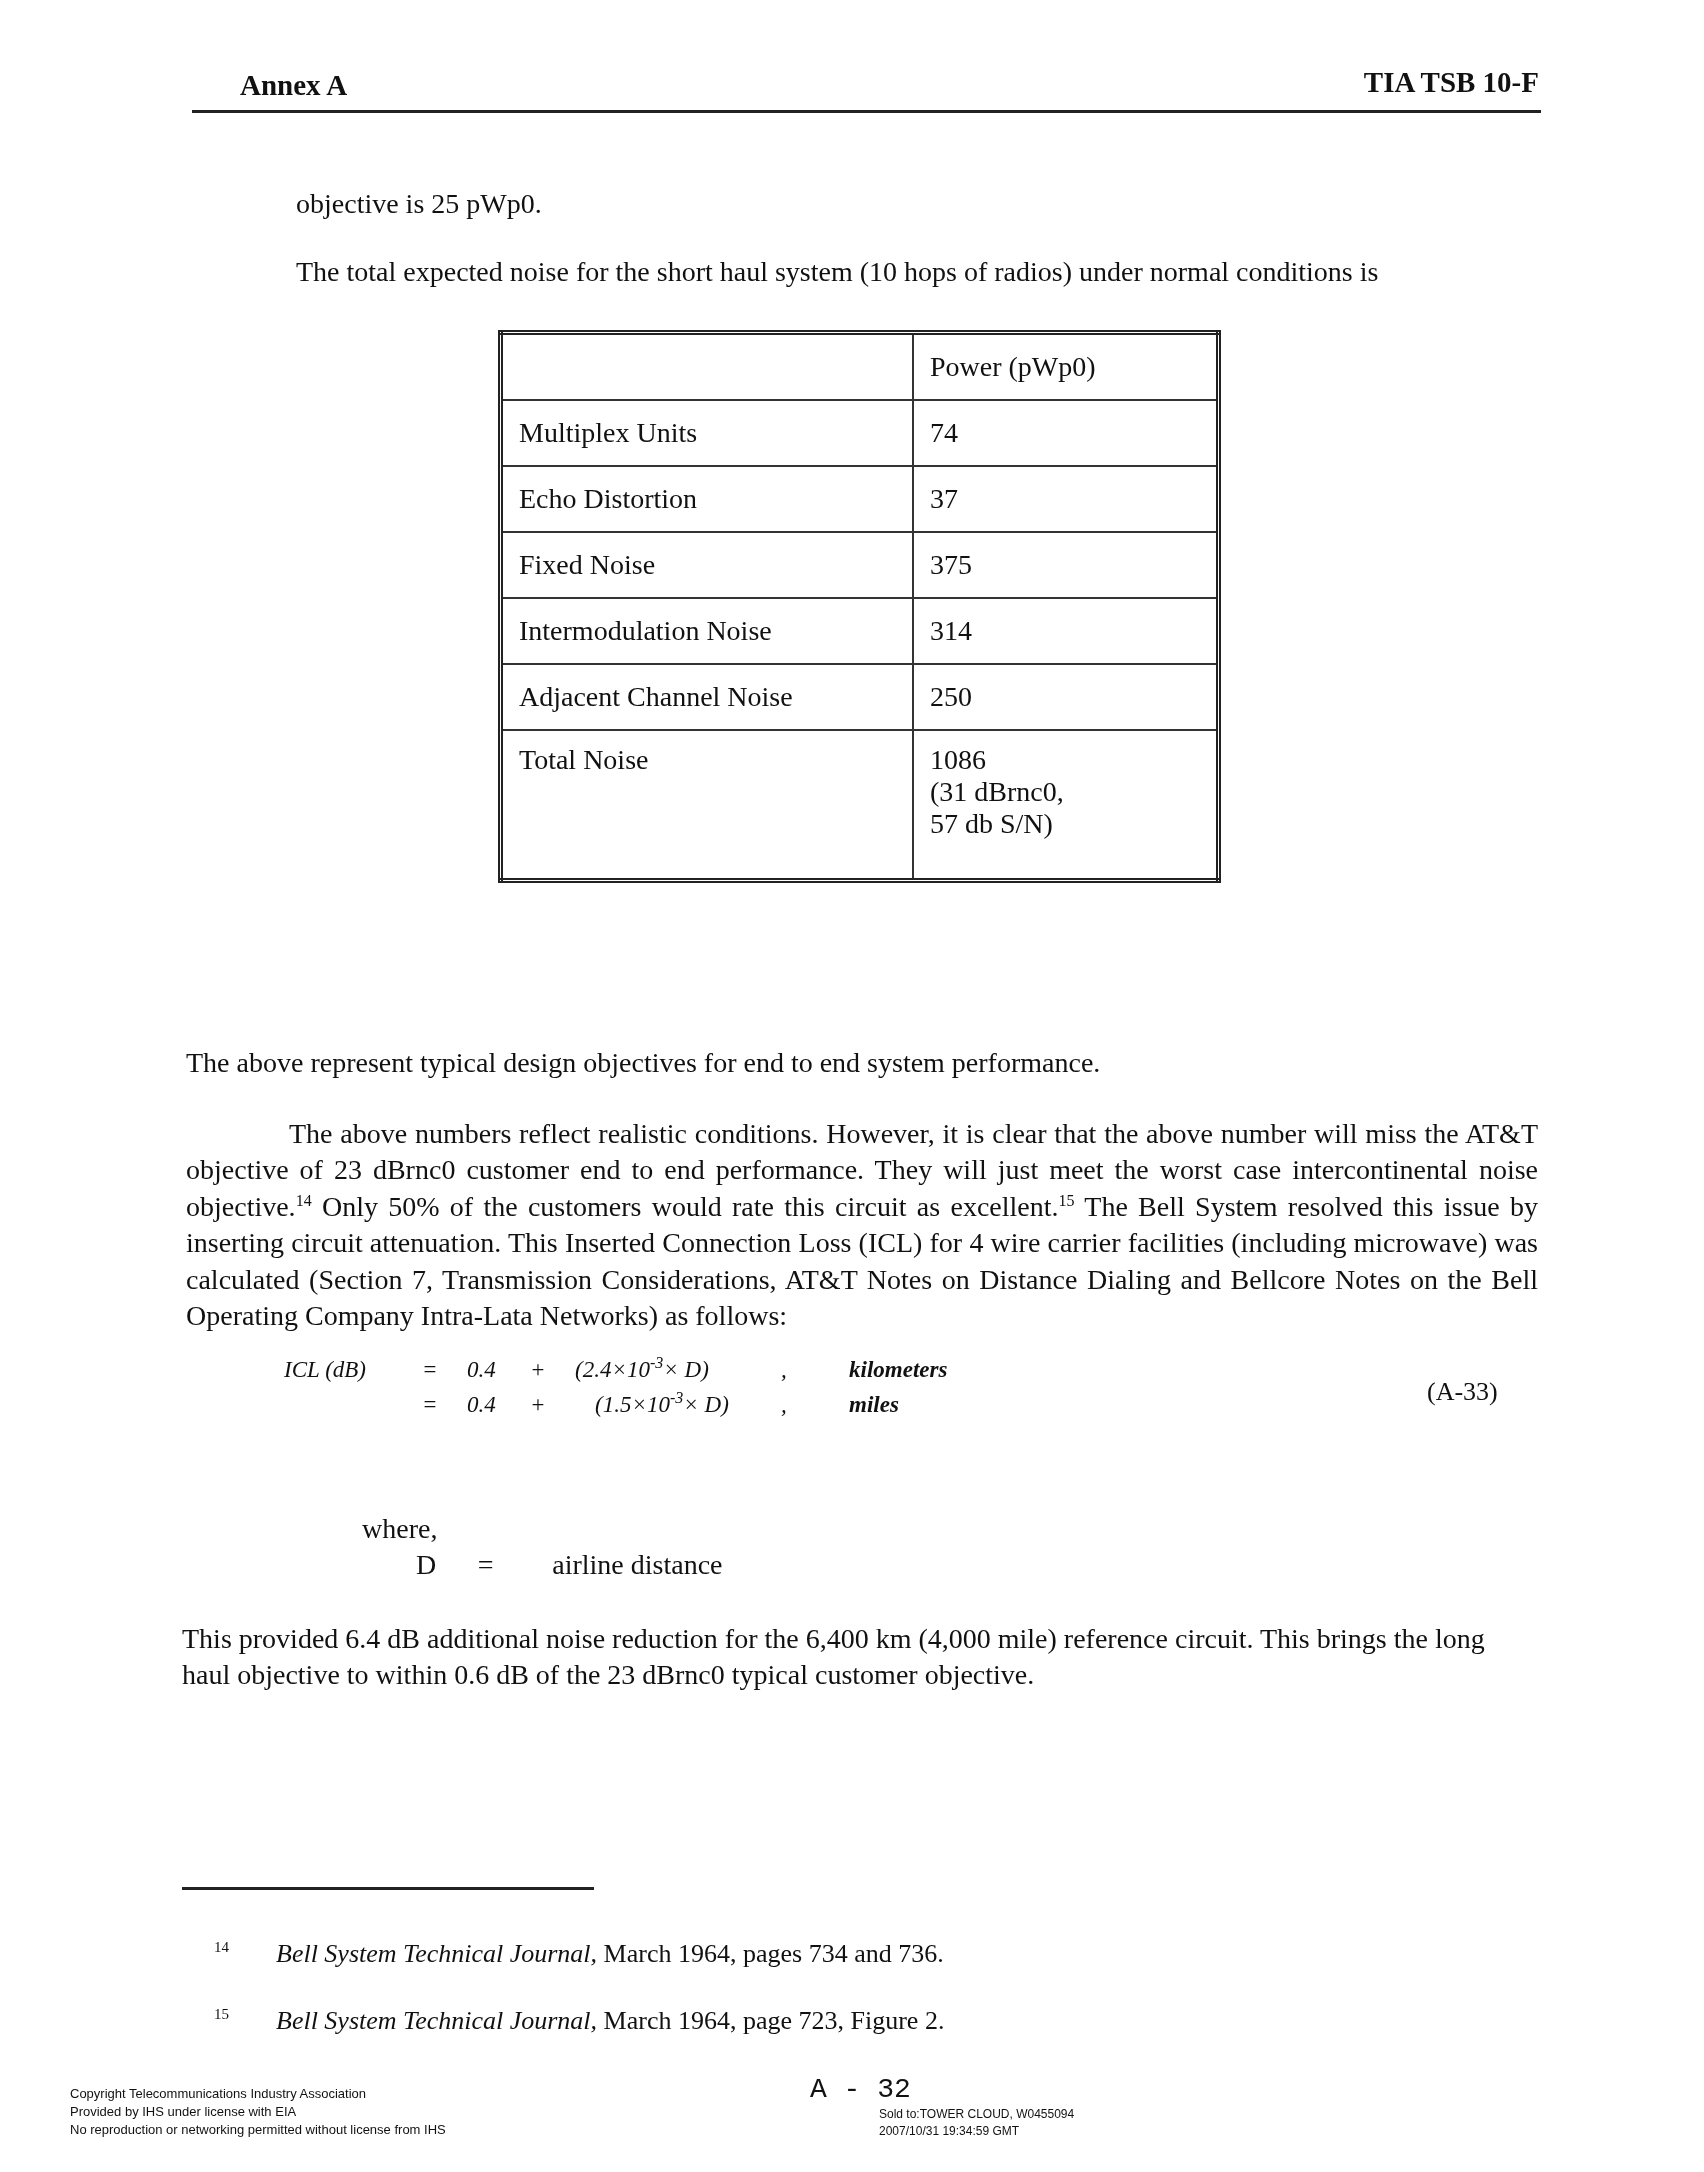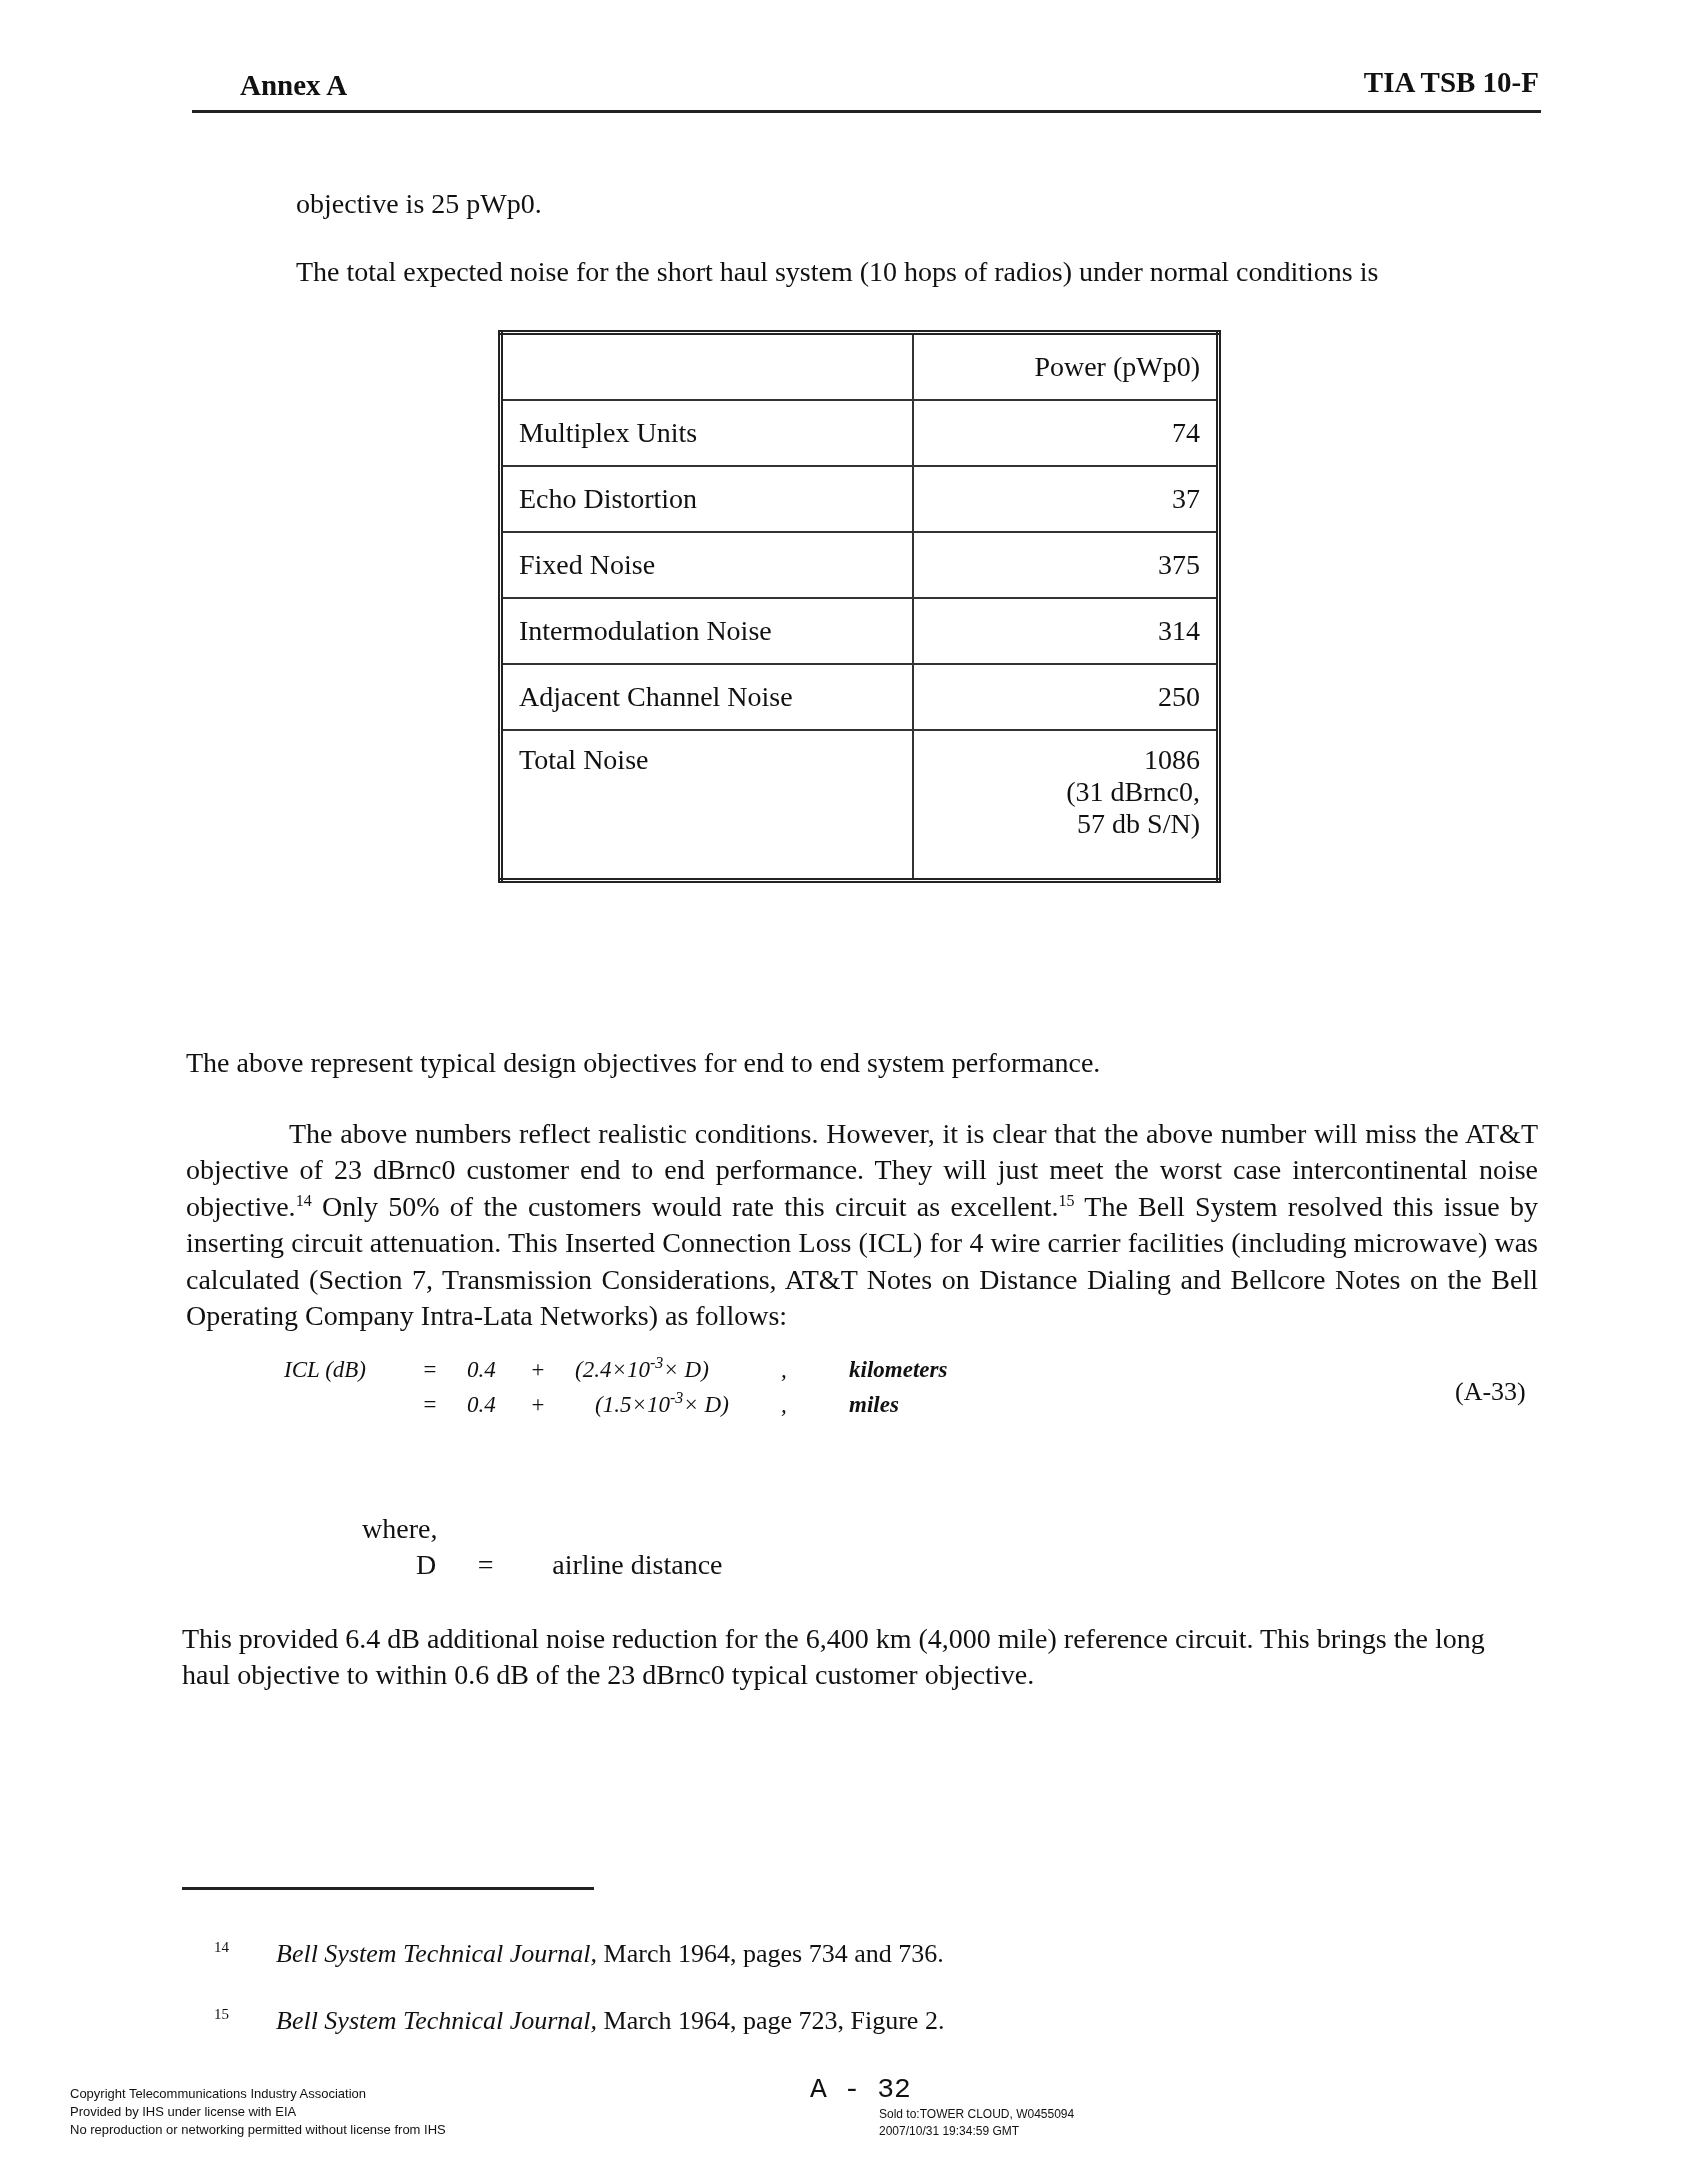--- a/index.html
+++ b/index.html
@@ -12,30 +12,30 @@
   .header-right { right: 166px; top: 66px; font-size: 29px; font-weight: bold; }
   .header-rule { left: 192px; top: 110px; width: 1349px; height: 3px; background: #222; }
   .body-text { font-size: 28px; line-height: 1.3; }
   .p-obj { left: 296px; top: 186px; }
   .p-total { left: 296px; top: 254px; }
   table.noise {
     position: absolute; left: 498px; top: 330px; width: 723px;
     border-collapse: collapse; border: 5px double #222; font-size: 28px;
   }
   table.noise td { border: 2px solid #333; padding: 13px 16px; height: 38px; vertical-align: middle; }
-  table.noise td.num { text-align: right; }
+  table.noise td.num { text-align: left; }
   table.noise td.label { width: 377px; }
   table.noise tr.total td { vertical-align: top; height: 121px; }
   .p-above { left: 186px; top: 1045px; }
   .p-numbers { left: 186px; top: 1116px; width: 1352px; text-align: justify; }
   .p-numbers .indent { display: inline-block; width: 103px; }
   sup { font-size: 16px; vertical-align: super; line-height: 0; }
   .eq { font-family: "Liberation Serif", serif; font-style: italic; font-size: 23px; }
   .eq-row { position: absolute; }
-  .eq-num { left: 1427px; top: 1377px; font-size: 26px; font-style: normal; margin-left: 28px; }
+  .eq-num { left: 1427px; top: 1377px; font-size: 26px; font-style: normal; }
   .where { left: 362px; top: 1513px; font-size: 28px; }
   .def { left: 416px; top: 1549px; font-size: 28px; }
   .p-provided { left: 182px; top: 1621px; width: 1357px; font-size: 28px; line-height: 1.3; }
   .fn-rule { left: 182px; top: 1887px; width: 412px; height: 3px; background: #222; }
   .fn { font-size: 26px; font-style: italic; }
   .fn-num { font-size: 15px; }
   .page-num { left: 810px; top: 2074px; font-size: 28px; font-family: Liberation Mono, monospace; }
   .copyright { left: 36px; top: 2085px; font-size: 13px; font-family: "Liberation Sans", sans-serif; line-height: 1.4; margin-left: 34px; }
   .sold { left: 879px; top: 2106px; font-size: 12px; font-family: "Liberation Sans", sans-serif; line-height: 1.4; }
 </style>

